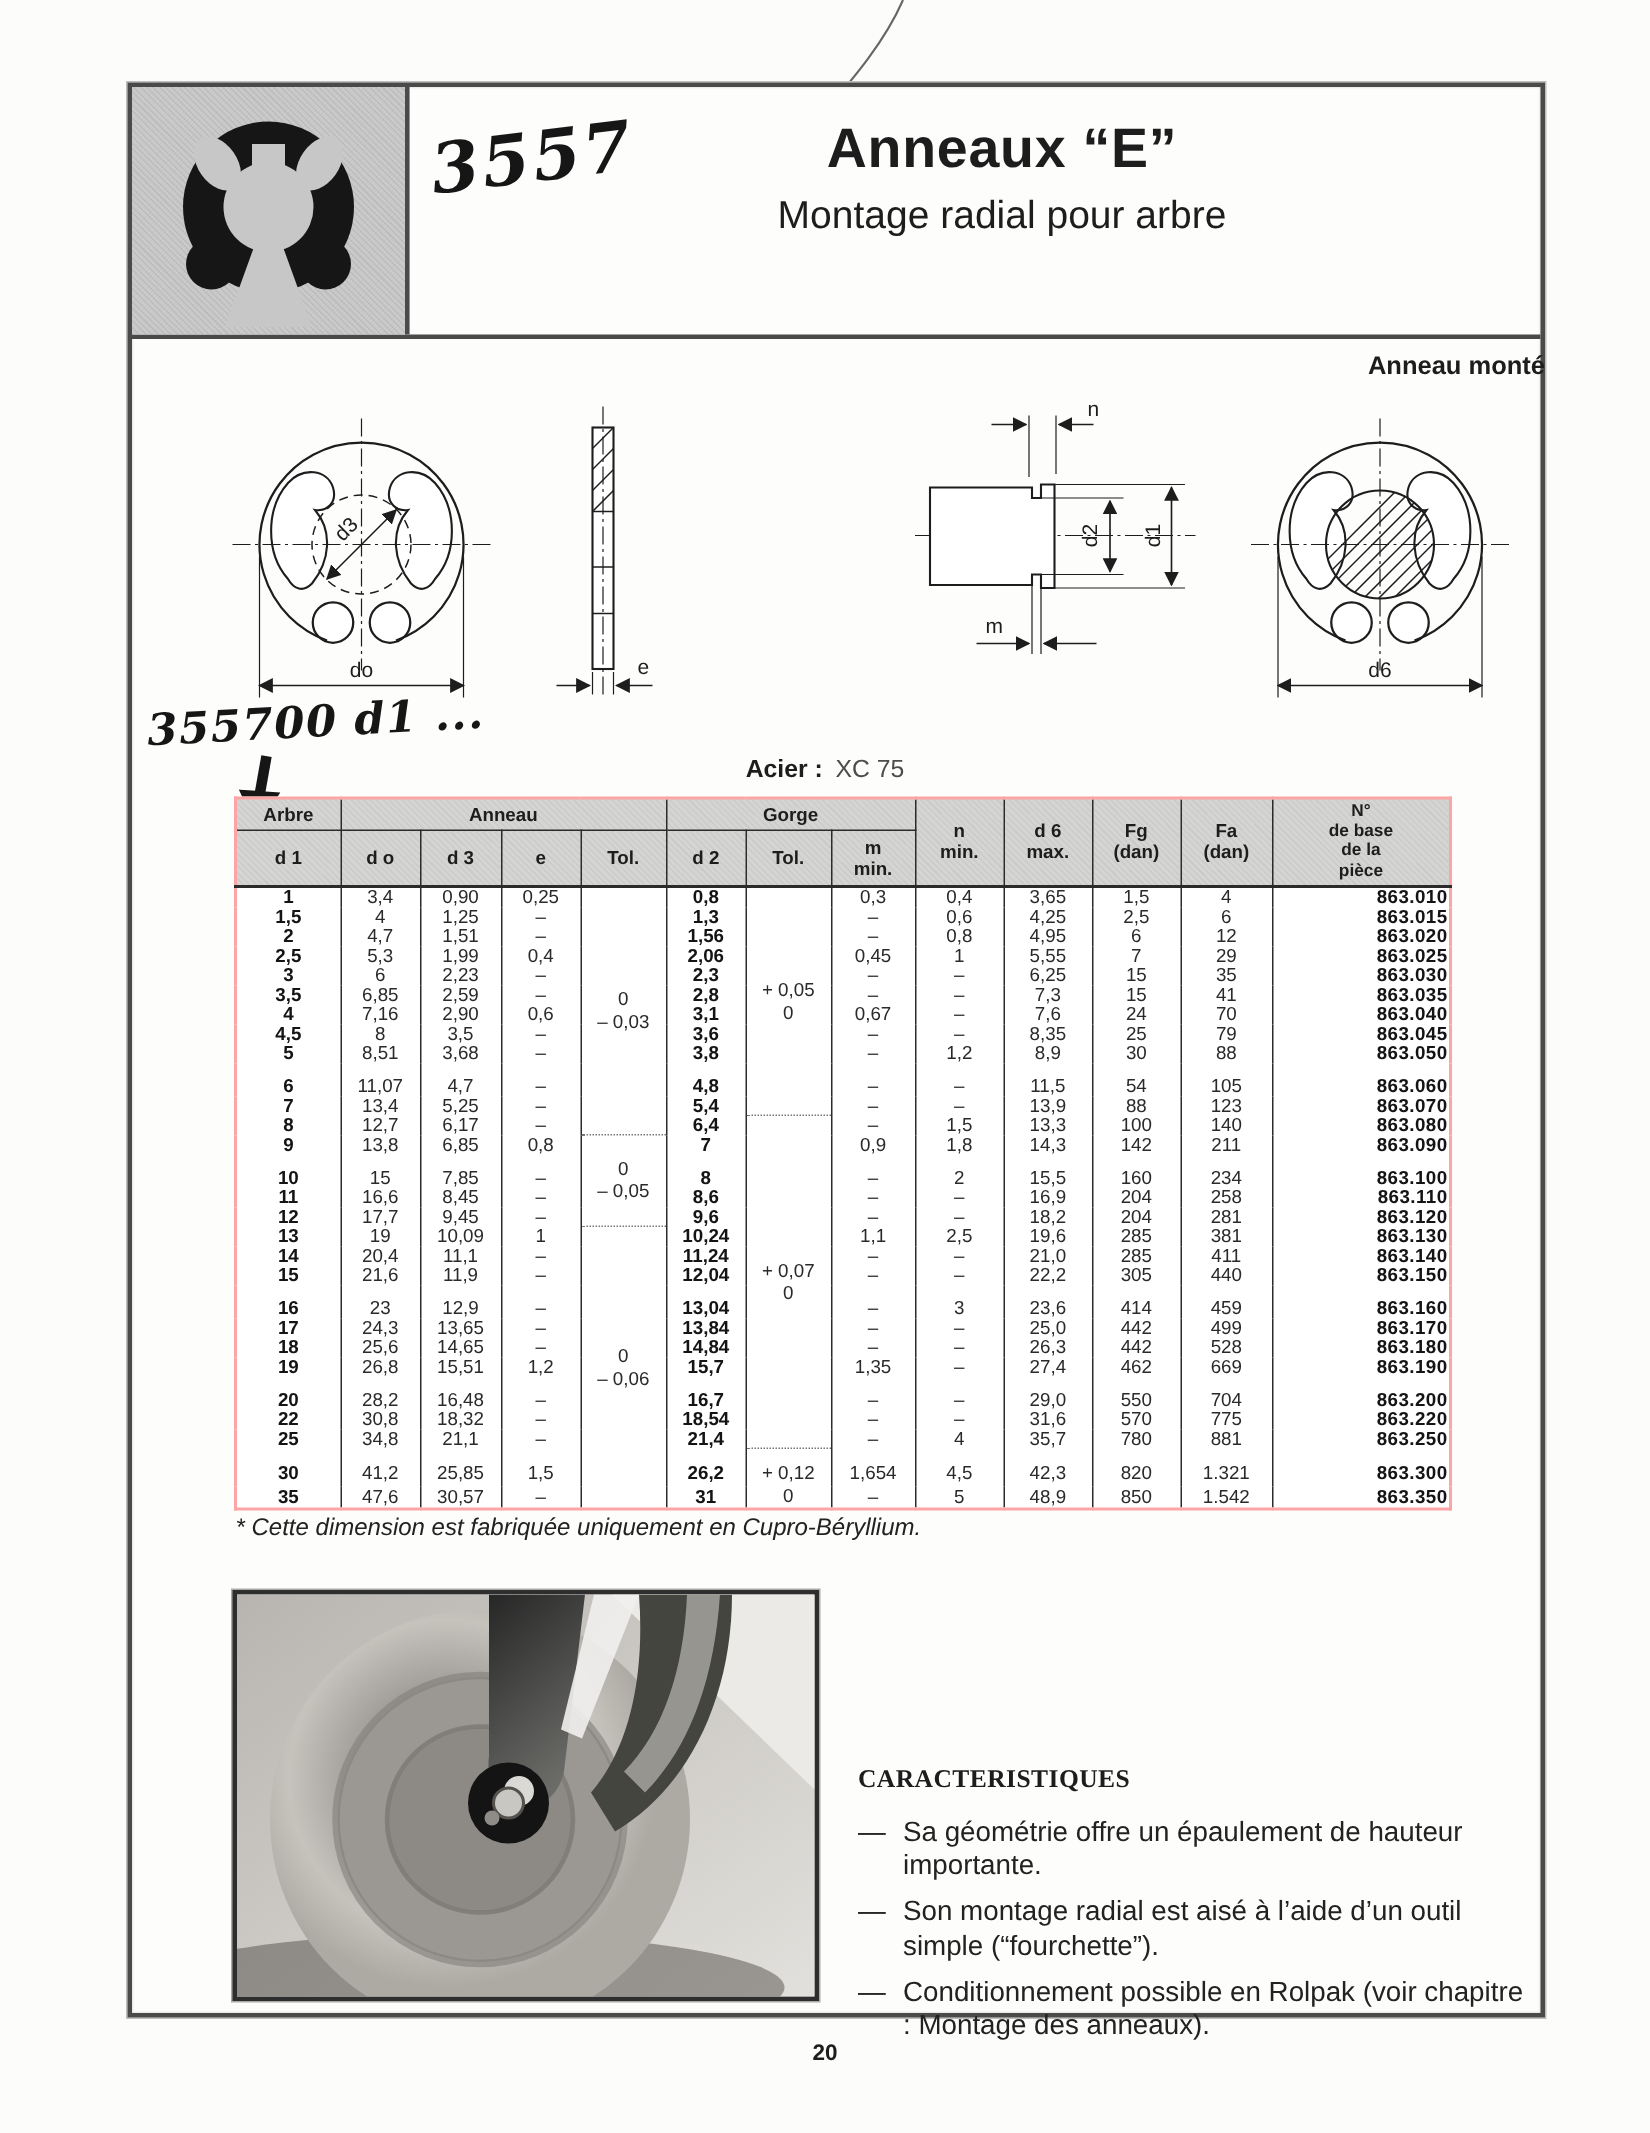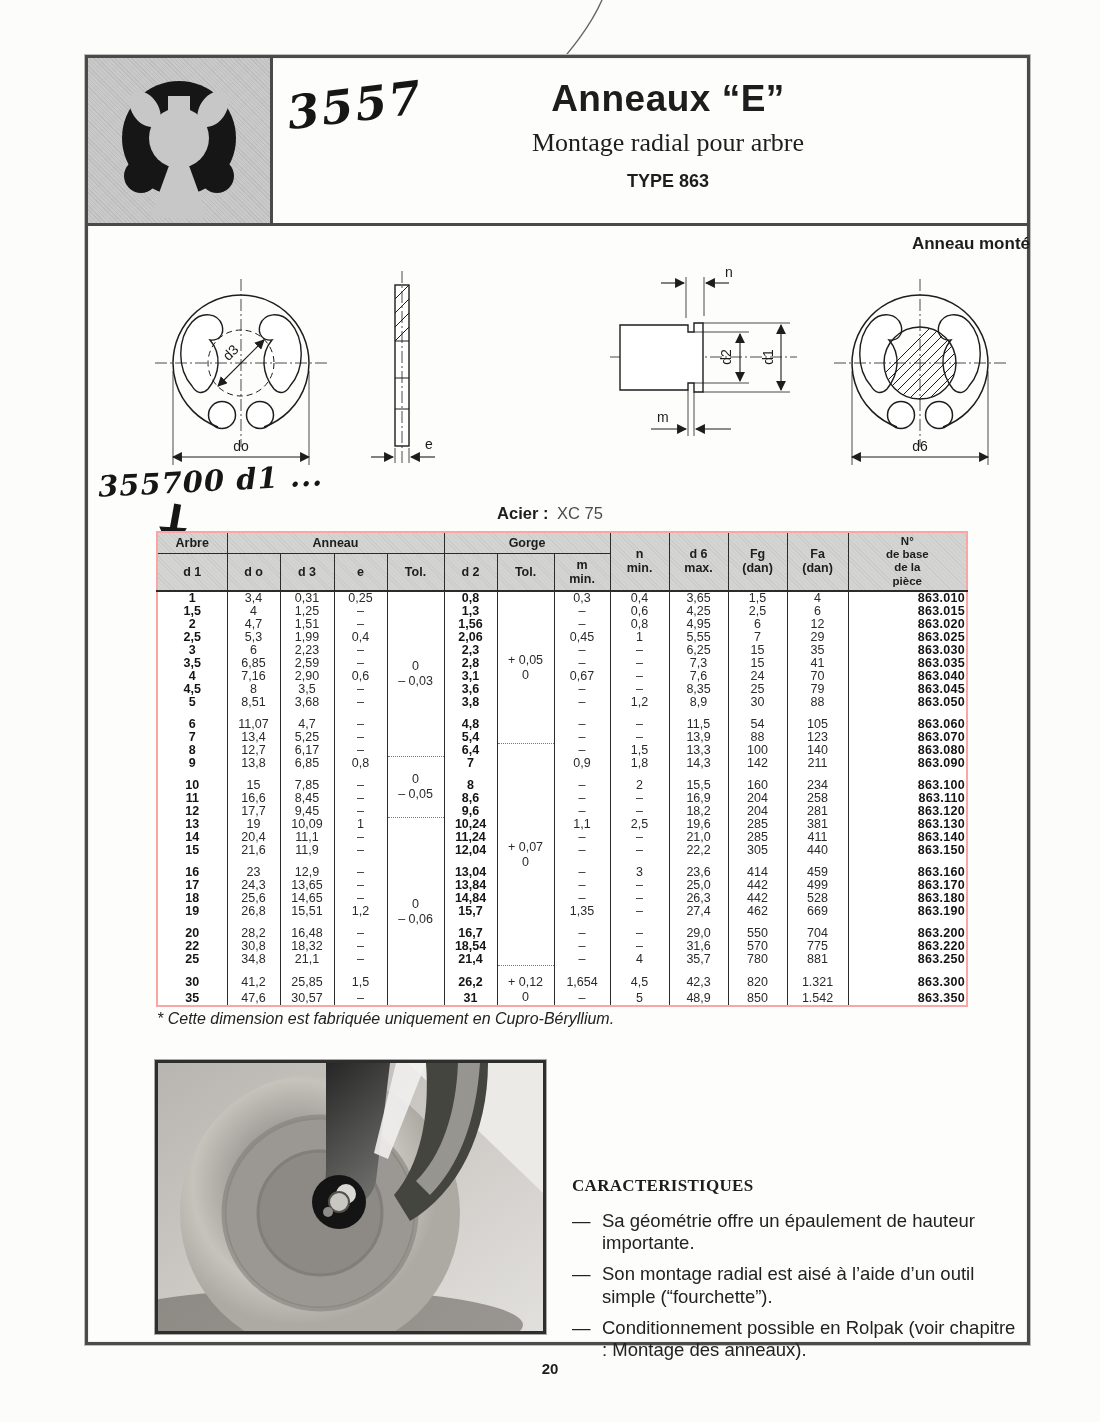--- a/index.html
+++ b/index.html
@@ -8,21 +8,21 @@
   .frame{position:absolute;left:85px;top:55px;width:939px;height:1284px;
          border:3px solid #4a4a4a;box-shadow:0 0 0 1px #bdbdbb, inset 0 0 2px rgba(0,0,0,.2);background:#fdfdfc;}
   
   .hdr{position:absolute;left:0;top:0;right:0;height:165px;border-bottom:3px solid #4a4a4a;}
   .logo-cell{position:absolute;left:0;top:0;width:182px;height:165px;border-right:3px solid #4a4a4a;
     background-color:#c7c7c7;
     background-image:repeating-linear-gradient(45deg, rgba(0,0,0,.06) 0 1px, transparent 1px 3px),
                      repeating-linear-gradient(-45deg, rgba(255,255,255,.08) 0 1px, transparent 1px 2px);}
   .titles{position:absolute;left:185px;right:12px;top:0;text-align:center;padding-left:48px;}
   .t1{margin-top:20px;font-size:37px;font-weight:bold;letter-spacing:.5px;}
-  .t2{margin-top:8px;font-size:26px;font-family:Liberation Serif, serif;}
+  .t2{margin-top:8px;font-size:26px;}
   .t3{margin-top:13px;font-size:18px;font-weight:bold;}
   .handwrite{font-family:"DejaVu Serif",serif;font-style:italic;font-weight:bold;color:#161616;}
   .hw-code{position:absolute;left:287px;top:78px;font-size:46px;transform:rotate(-7deg);letter-spacing:2px;}
   .hw-ref{position:absolute;left:98px;top:464px;font-size:29px;transform:rotate(-3deg);letter-spacing:1px;}
   .hw-arrow{position:absolute;left:152px;top:502px;}
   .mounted-cap{position:absolute;left:850px;top:234px;width:180px;text-align:right;font-size:17px;font-weight:bold;}
   .material{position:absolute;left:0;top:504px;width:1100px;text-align:center;font-size:16.5px;}
   .material .lab{font-weight:bold;}
   .material .val{color:#4c4c4c;margin-left:4px;}
   
@@ -74,21 +74,20 @@
           <circle cx="53" cy="118" r="17" fill="#161616"></circle>
           <circle cx="129" cy="118" r="17" fill="#161616"></circle>
           <ellipse cx="57" cy="51" rx="13" ry="20" transform="rotate(-35 57 51)" fill="#c7c7c7"></ellipse>
           <ellipse cx="125" cy="51" rx="13" ry="20" transform="rotate(35 125 51)" fill="#c7c7c7"></ellipse>
           <rect x="80" y="38" width="22" height="20" fill="#c7c7c7"></rect>
         </svg>
       </div>
       <div class="titles">
         <div class="t1">Anneaux “E”</div>
         <div class="t2">Montage radial pour arbre</div>
-        <div class="t3">TYPE 863</div>
       </div>
     </div>
   </div>
 
   <div class="handwrite hw-code">3557</div>
 
   <div class="mounted-cap">Anneau monté</div>
 
   <svg style="position:absolute;left:85px;top:223px;" width="945" height="310" viewBox="0 0 945 310">
     <defs>
@@ -238,21 +237,21 @@
         <th>d 2</th>
         <th>Tol.</th>
         <th class="pre">m
 min.</th>
       </tr>
     </thead>
     <tbody id="tbody">
         <tr>
           <td class="b">1</td>
           <td>3,4</td>
-          <td>0,31</td>
+          <td>0,90</td>
           <td>0,25</td>
           <td class="tol dot" rowspan="12">0
 – 0,03</td>
           <td class="b">0,8</td>
           <td class="tol dot" rowspan="11">+ 0,05
 0</td>
           <td>0,3</td>
           <td>0,4</td>
           <td>3,65</td>
           <td>1,5</td>

